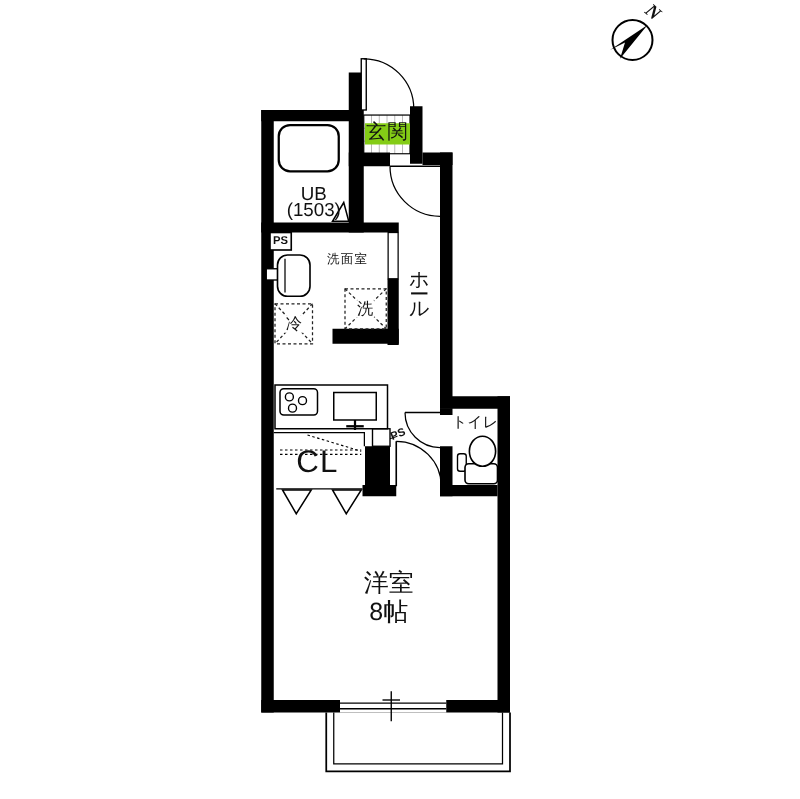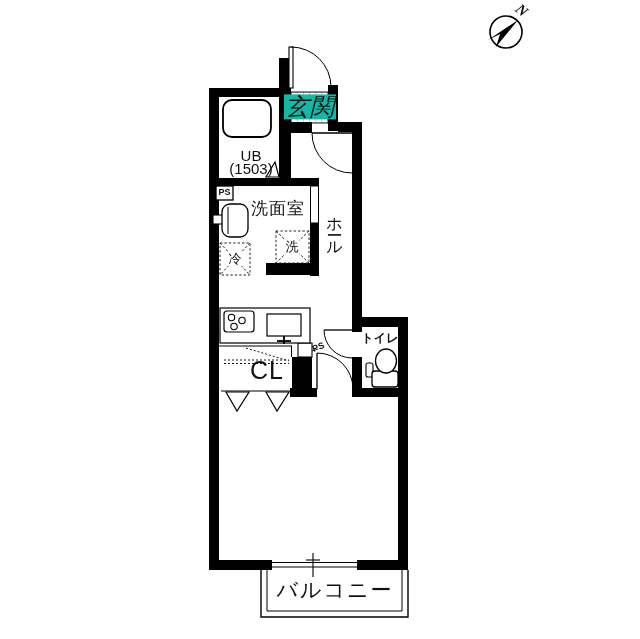--- a/index.html
+++ b/index.html
@@ -2,28 +2,28 @@
 <html><head>
 <meta charset="utf-8">
 <style>
   html,body{margin:0;padding:0;background:#fff;}
   #stage{position:relative;width:640px;height:639px;background:#fff;overflow:hidden;
          font-family:"Liberation Sans",sans-serif;}
   #stage svg{position:absolute;left:0;top:0;}
   .lbl{position:absolute;color:#111;white-space:nowrap;line-height:1.05;
        font-family:"Liberation Sans",sans-serif;}
   .ctr{transform:translate(-50%,-50%);text-align:center;}
-  .lbl-entrance{font-size:24px;font-weight:500;letter-spacing:1px;background:#14b8a6;padding:0 1px;font-style:italic;}
+  .lbl-entrance{font-size:16px;font-weight:500;letter-spacing:1px;background:#84cc16;padding:0 1px;}
   .lbl-ub{font-size:15px;font-weight:500;line-height:13px;}
   .lbl-ps{font-size:9px;font-weight:700;}
-  .lbl-washroom{font-size:17px;font-weight:500;letter-spacing:1px;}
+  .lbl-washroom{font-size:10px;font-weight:500;letter-spacing:1px;}
   .lbl-appl{font-size:13px;font-weight:500;background:#fff;padding:0 1px;}
   .lbl-hall{font-size:16px;font-weight:500;letter-spacing:3px;writing-mode:vertical-rl;
             transform:translateX(-50%);}
-  .lbl-toilet{font-size:12px;font-weight:700;}
+  .lbl-toilet{font-size:12px;font-weight:400;}
   .lbl-cl{font-size:25px;font-weight:400;letter-spacing:1px;}
   .lbl-psmid{font-size:9px;font-weight:700;transform:translateY(-50%) rotate(-22deg);
              transform-origin:left center;}
   .lbl-room{font-size:20px;font-weight:500;line-height:23px;}
   .lbl-balcony{font-size:21px;font-weight:500;letter-spacing:2px;}
   .lbl-north{font-size:15px;font-weight:700;font-style:italic;
              font-family:"Liberation Serif",serif;transform:rotate(40deg);}
 </style>
 </head>
 <body>
@@ -185,22 +185,25 @@
 <div class="lbl ctr lbl-washroom" style="left:278px;top:209px;">洗面室</div>
 
 <div class="lbl ctr lbl-appl" style="left:292px;top:247px;">洗</div>
 
 <div class="lbl ctr lbl-appl" style="left:235px;top:259px;">冷</div>
 
 <div class="lbl lbl-hall" style="left:334px;top:206px;">ホール</div>
 
 <div class="lbl ctr lbl-toilet" style="left:380px;top:338px;">トイレ</div>
 
-<div class="lbl ctr lbl-cl" style="left:267px;top:370px;">CL</div>
+<div class="lbl ctr lbl-cl" style="left:254px;top:370px;">CL</div>
 
 <div class="lbl lbl-psmid" style="left:313px;top:350px;">PS</div>
 
-
-<div class="lbl ctr lbl-balcony" style="left:335px;top:590px;">バルコニー</div>
+<div class="lbl ctr lbl-room" style="left:311px;top:479px;">
+  <div>洋室</div>
+  <div>8帖</div>
+</div>
+
 
 <div class="lbl lbl-north" style="left:516px;top:3px;">N</div>
 
 </div>
 
 </body></html>

